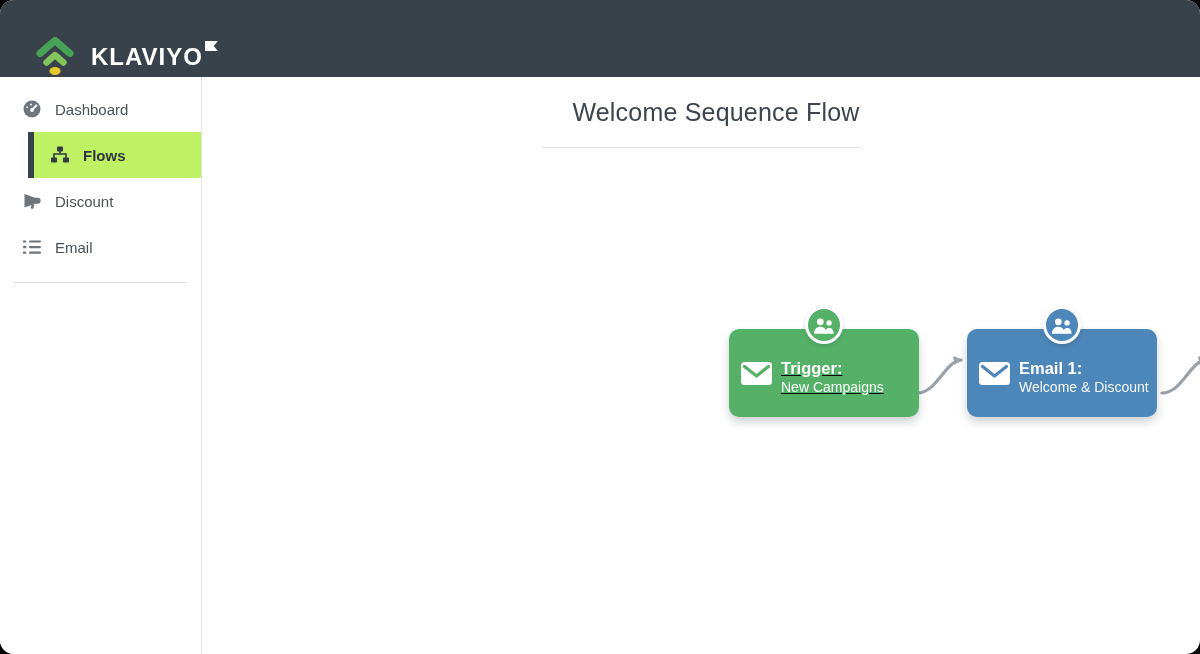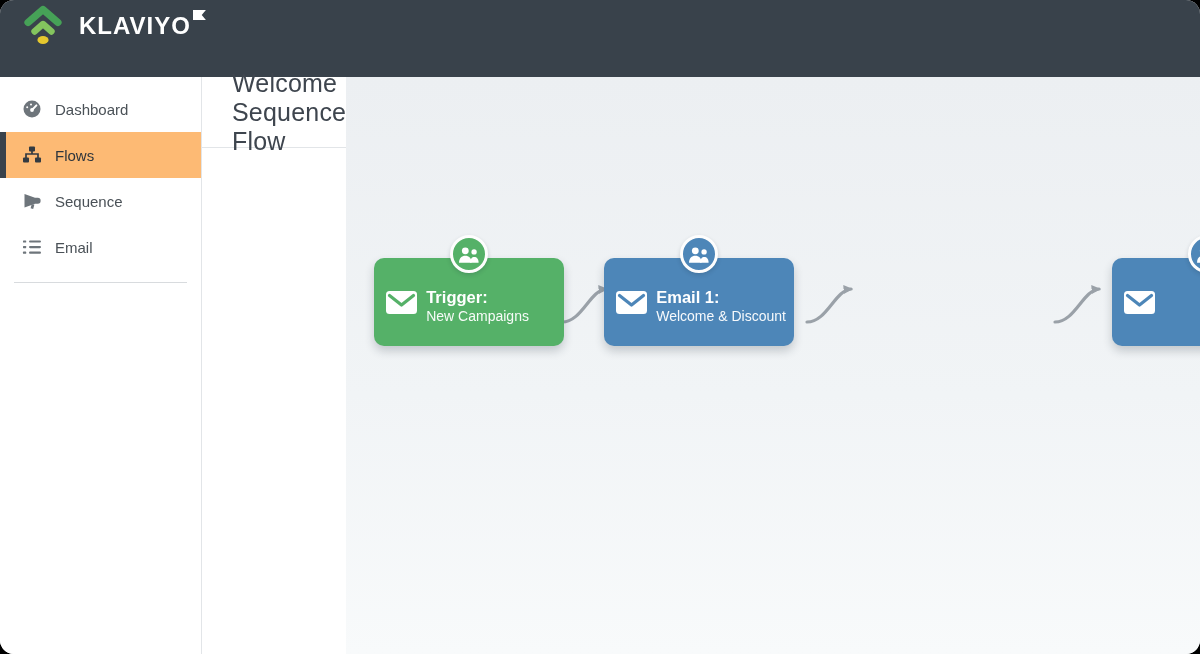--- a/index.html
+++ b/index.html
@@ -13,22 +13,22 @@
     width: 1200px; height: 654px;
     border-radius: 14px;
     overflow: hidden;
     background: #fff;
     display: flex; flex-direction: column;
   }
   
   .topbar {
     height: 77px; flex: 0 0 77px;
     background: #39424b;
-    display: flex; align-items: flex-start;
-    padding-left: 20px;
+    display: flex; align-items: flex-end;
+    padding-left: 32px;
   }
   .logo { display: flex; align-items: center; gap: 13px; }
   .logo-mark { width: 46px; height: 46px; }
   .wordmark-wrap { display: flex; align-items: flex-start; }
   .wordmark {
     color: #fff; font-size: 24px; font-weight: 700;
     letter-spacing: 1px; line-height: 1;
     padding-top: 6px;
   }
   .flag-mark {
@@ -45,32 +45,32 @@
     padding-top: 9px;
   }
   .nav-item {
     height: 46px; display: flex; align-items: center;
     padding-left: 22px; gap: 13px;
     font-size: 15px; color: #4a5157;
     cursor: pointer; position: relative;
   }
   .nav-item .nav-icon { width: 20px; height: 20px; flex: 0 0 20px; display: flex; align-items: center; justify-content: center; }
   .nav-item.active {
-    background: #fdba74; color: #2e353c; font-weight: 400;
+    background: #bef264; color: #2e353c; font-weight: 700; margin-left: 28px;
   }
   .nav-item.active::before {
     content: ""; position: absolute; left: 0; top: 0; bottom: 0;
     width: 6px; background: #39424b;
   }
   .sidebar-divider {
     border: none; border-top: 1px solid #d8dbde;
     margin: 12px 14px 0 14px;
   }
   
-  .main { flex: 1; display: flex; min-width: 0; }
+  .main { flex: 1; display: flex; flex-direction: column; min-width: 0; align-items: center; }
   .main-header {
     height: 71px; flex: 0 0 71px; background: #fff;
     display: flex; align-items: center; padding-left: 30px;
     border-bottom: 1px solid #e2e5e8;
   }
   .page-title { font-size: 25px; font-weight: 500; color: #3e454e; letter-spacing: 0.2px; }
   .canvas {
     flex: 1; position: relative;
     background: linear-gradient(180deg, #eceff2 0%, #f1f4f6 55%, #f8fafb 100%);
   }
@@ -78,21 +78,21 @@
   
   .node {
     position: absolute; width: 190px; height: 88px;
     border-radius: 10px; top: 181px;
     box-shadow: 0 5px 10px rgba(30, 45, 60, 0.22);
     display: flex; align-items: center;
     padding: 0 10px 0 12px; gap: 9px;
     cursor: pointer;
   }
   .node-1 { left: 28px; }
-  .node-2 { left: 258px; }
+  .node-2 { left: 266px; }
   .node-3 { left: 519px; }
   .node-4 { left: 766px; }
   .badge {
     position: absolute; top: -23px; left: 50%; transform: translateX(-50%);
     width: 38px; height: 38px; border-radius: 50%;
     border: 3px solid #fdfdfd;
     display: flex; align-items: center; justify-content: center;
     box-shadow: 0 2px 4px rgba(30,45,60,0.18);
   }
   .envelope { display: flex; flex: 0 0 31px; }
@@ -149,21 +149,21 @@
 
       <div class="nav-item">
         <span class="nav-icon">
           <svg viewBox="0 0 20 20" width="20" height="20">
             <g transform="scale(-1,1) translate(-20,0)">
               <path d="M17.5 3 L7 6.8 H4.2 A2.8 2.8 0 0 0 1.4 9.6 V10 A2.8 2.8 0 0 0 4.2 12.8 H7 L17.5 16.6 Z" fill="#6e757b"></path>
               <path d="M7.6 13.4 L8.8 18 L11.4 17.2 L10.3 13.2 Z" fill="#6e757b"></path>
             </g>
           </svg>
         </span>
-        <span>Sequence</span>
+        <span>Discount</span>
       </div>
 
       <div class="nav-item">
         <span class="nav-icon">
           <svg viewBox="0 0 20 20" width="20" height="20">
             <rect x="1" y="3.4" width="3.2" height="2.2" rx="0.6" fill="#6e757b"></rect>
             <rect x="7" y="3.4" width="12" height="2.2" rx="1.1" fill="#6e757b"></rect>
             <rect x="1" y="9" width="3.2" height="2.2" rx="0.6" fill="#6e757b"></rect>
             <rect x="7" y="9" width="12" height="2.2" rx="1.1" fill="#6e757b"></rect>
             <rect x="1" y="14.6" width="3.2" height="2.2" rx="0.6" fill="#6e757b"></rect>
@@ -187,21 +187,21 @@
           <defs>
             <marker id="ah" markerWidth="10" markerHeight="10" refX="7.5" refY="5" orient="auto" markerUnits="userSpaceOnUse">
               <path d="M0,0.5 L9.5,5 L0,9.5 Z" fill="#9aa1a8"></path>
             </marker>
           </defs>
           <path d="M 216 245 C 236 245, 244 213, 260 212" fill="none" stroke="#9aa1a8" stroke-width="3.2" stroke-linecap="round" marker-end="url(#ah)"></path>
           <path d="M 461 245 C 481 245, 489 213, 505 212" fill="none" stroke="#9aa1a8" stroke-width="3.2" stroke-linecap="round" marker-end="url(#ah)"></path>
           <path d="M 709 245 C 729 245, 737 213, 753 212" fill="none" stroke="#9aa1a8" stroke-width="3.2" stroke-linecap="round" marker-end="url(#ah)"></path>
         </svg>
 
-        <div class="node node-1" style="background: rgb(85, 177, 104);">
+        <div class="node node-1" style="background: rgb(85, 177, 104); text-decoration: underline;">
           <div class="badge" style="background: rgb(85, 177, 104);">
             <svg width="24" height="19" viewBox="0 0 26 20">
               <circle cx="18.5" cy="7.2" r="2.9" fill="#fff"></circle>
               <path d="M14.2 19 c0,-4.2 2,-6.2 4.6,-6.2 s4.6,2 4.6,6.2 z" fill="#fff"></path>
               <circle cx="9" cy="6" r="3.7" fill="#fff" stroke-width="1"></circle>
               <path d="M2.2 19 c0,-5.2 3,-7.6 6.8,-7.6 s6.8,2.4 6.8,7.6 z" fill="#fff"></path>
             </svg>
           </div>
           <span class="envelope" style="color: rgb(85, 177, 104);">
             <svg width="31" height="23" viewBox="0 0 31 23">

